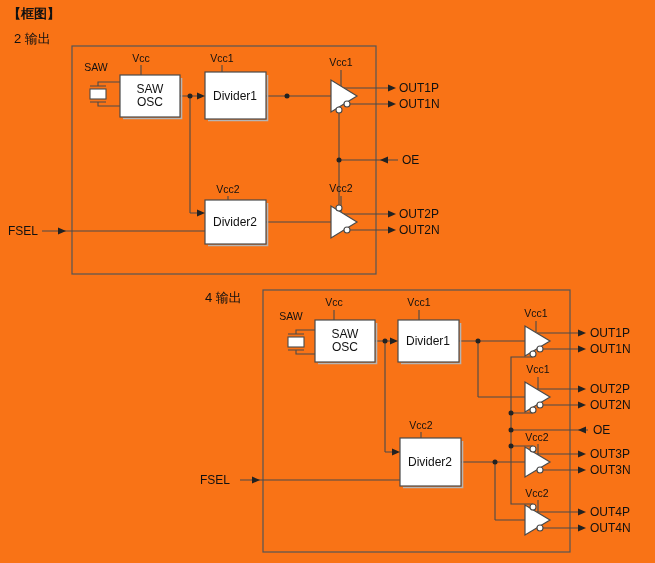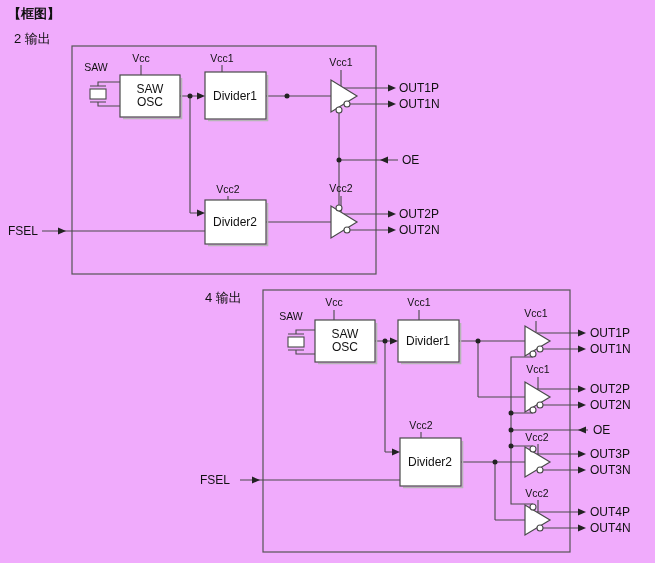--- a/index.html
+++ b/index.html
@@ -1,16 +1,16 @@
 <!DOCTYPE html>
 <html><head>
 <meta charset="utf-8">
 <style>
   html,body{margin:0;padding:0;background:#ffffff;}
-  .stage{position:relative;width:655px;height:563px;background:#f0abfc;overflow:hidden;
+  .stage{position:relative;width:655px;height:563px;background:#f97316;overflow:hidden;
          font-family:"Liberation Sans","DejaVu Sans",sans-serif;}
   svg{display:block;}
   text{fill:#111111;font-family:"Liberation Sans","DejaVu Sans",sans-serif;}
   .tt{font-size:13px;font-weight:bold;}
   .tc{font-size:13px;}
   .tp{font-size:12px;}
   .tb{font-size:12px;}
   .ts{font-size:10.5px;}
   .wire{stroke:#4a4a4a;stroke-width:1.1;fill:none;}
   .outer{fill:none;stroke:#555555;stroke-width:1.2;}

